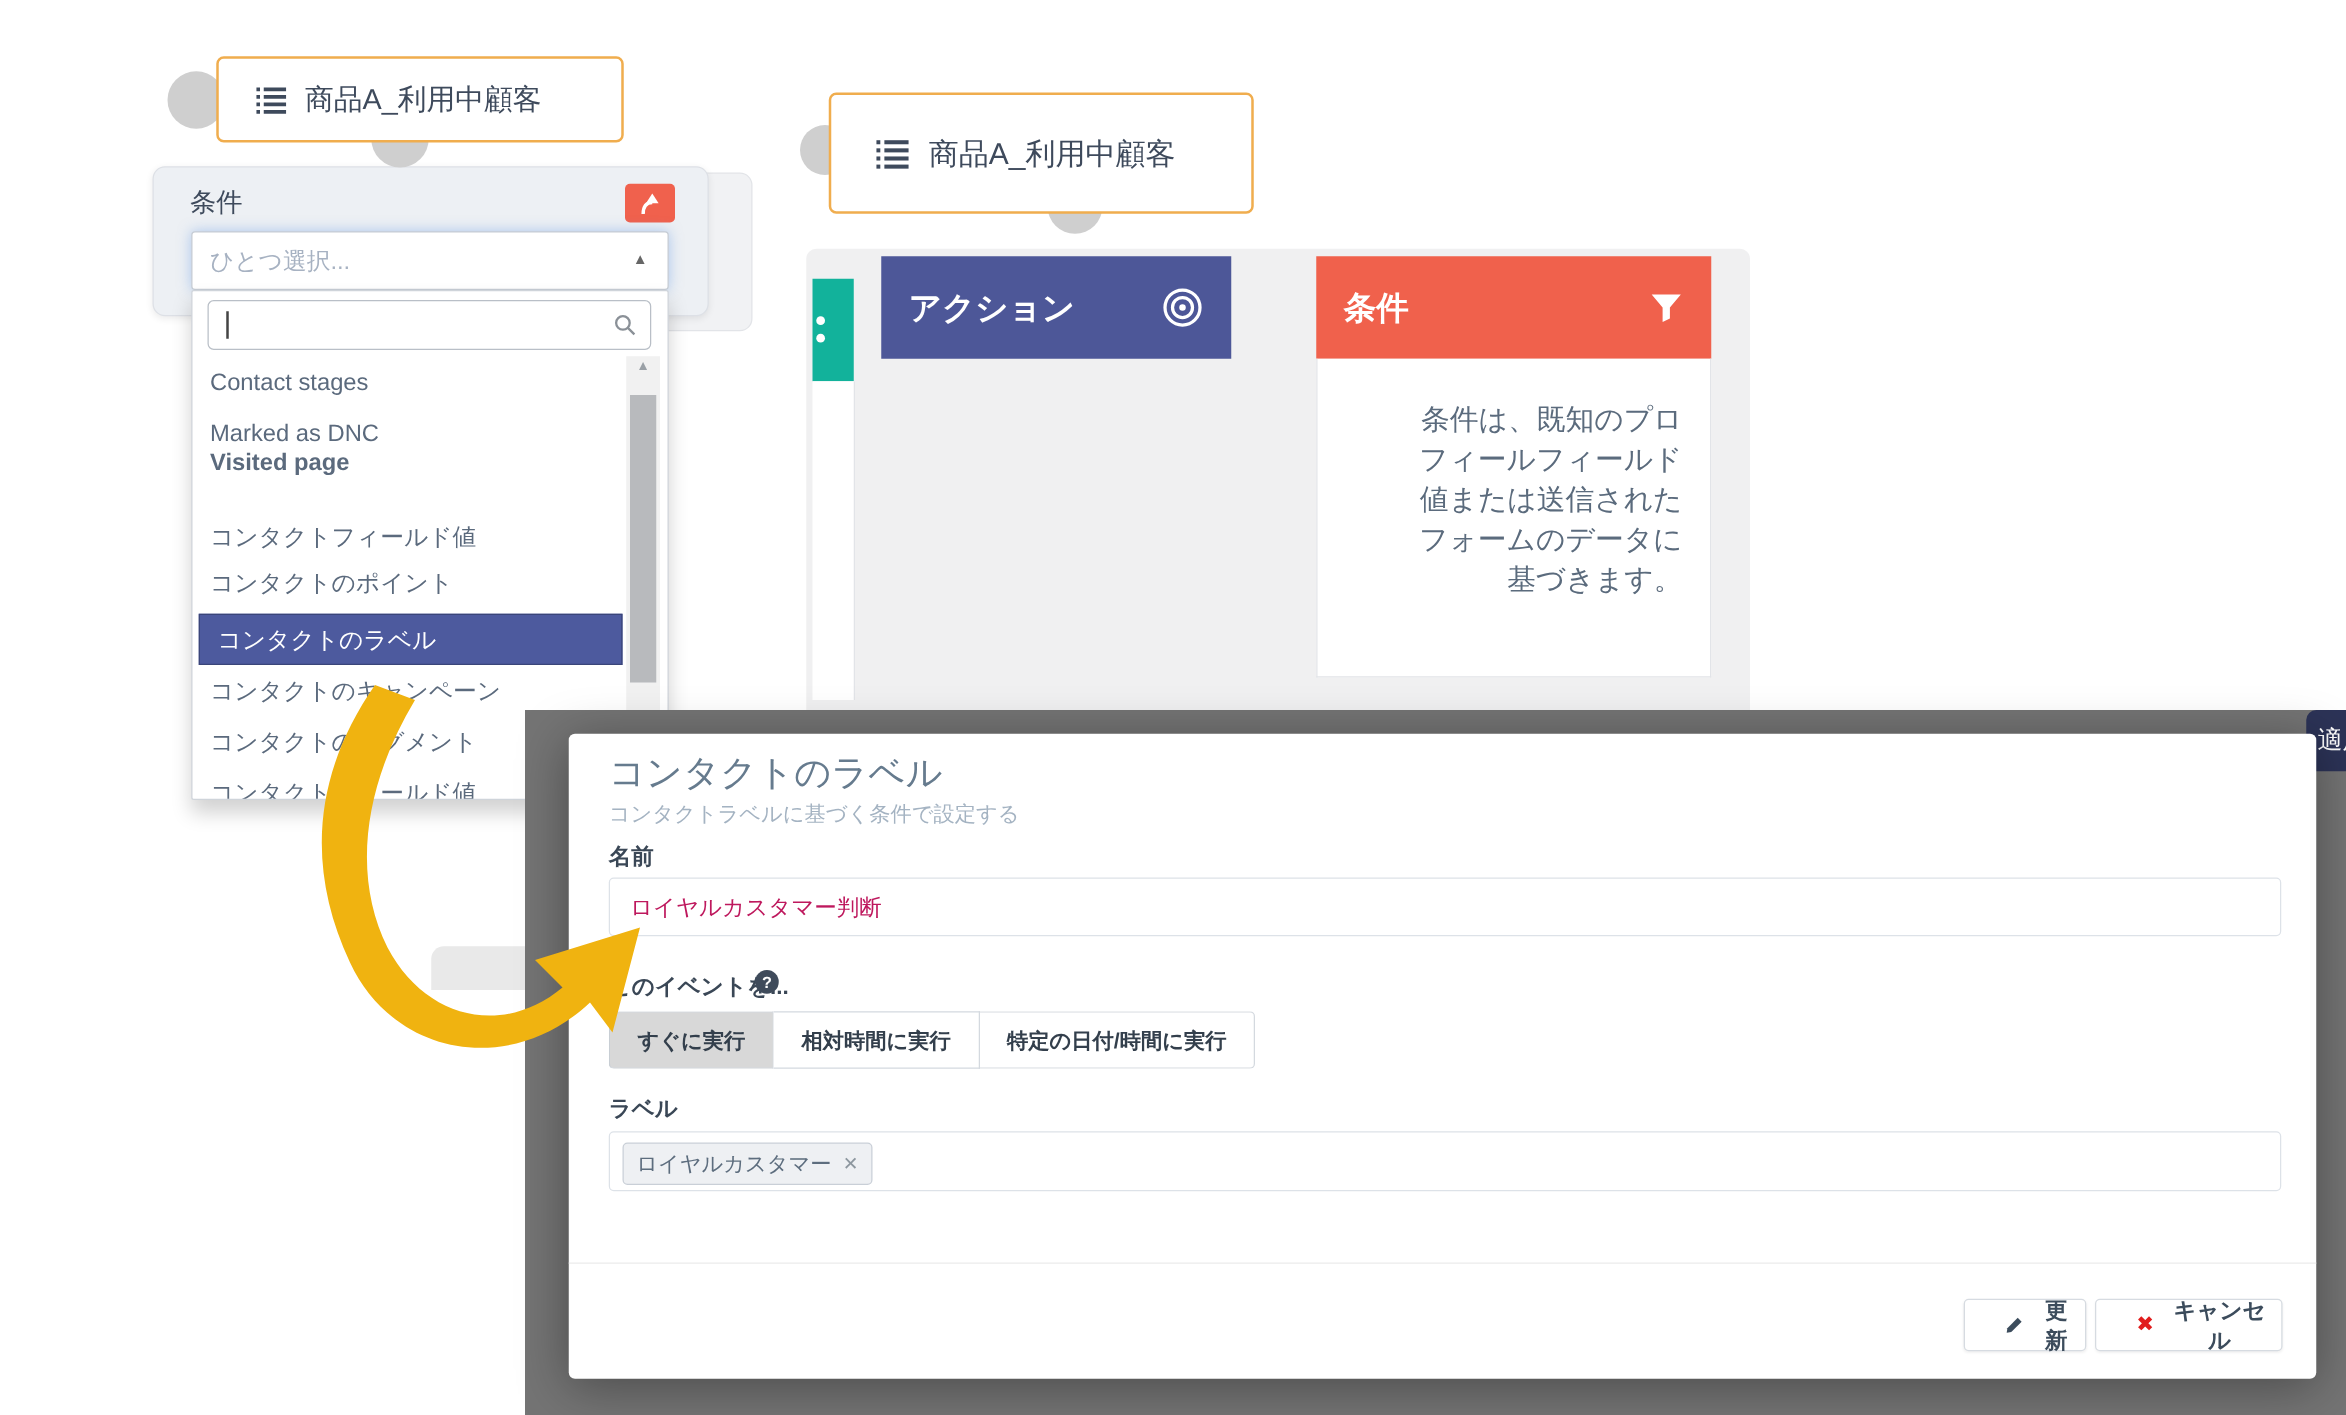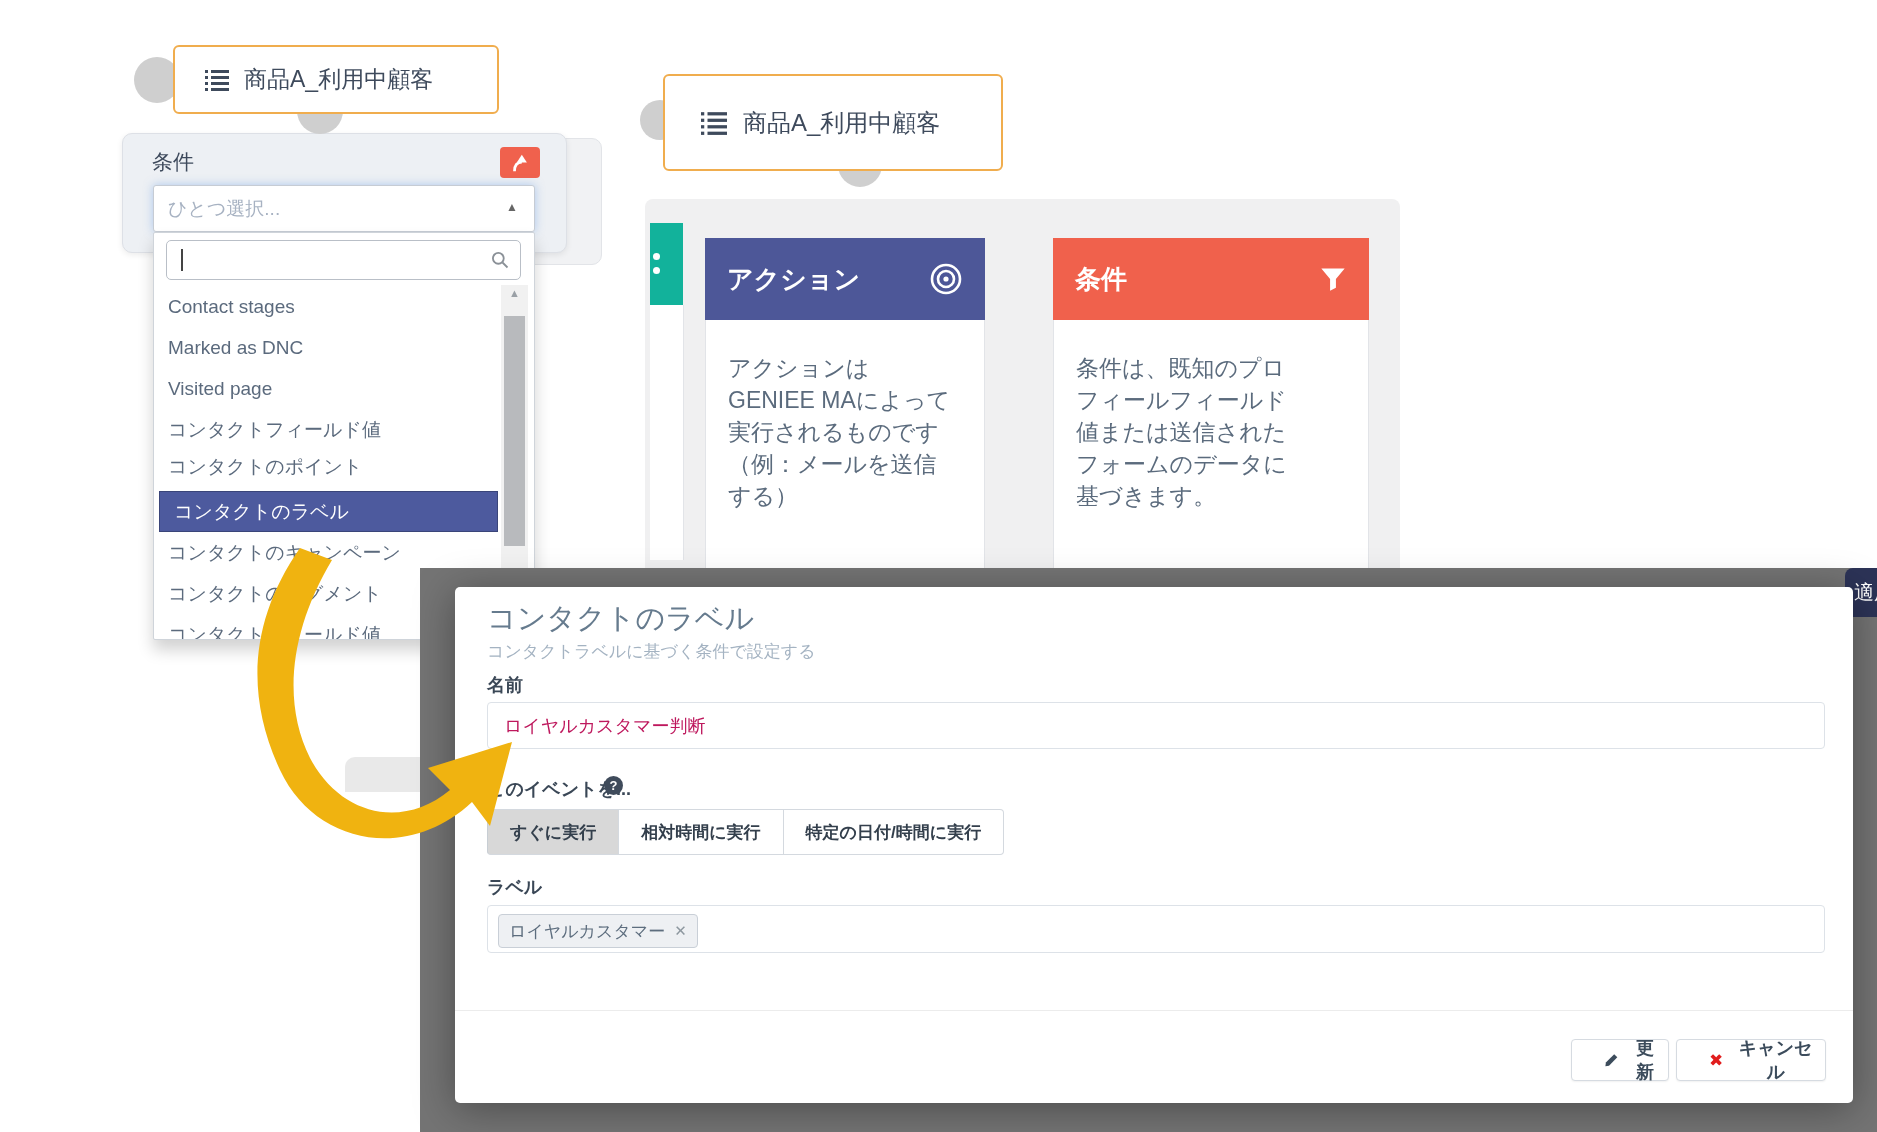--- a/index.html
+++ b/index.html
@@ -41,21 +41,21 @@
   .dd-item{position:absolute;left:0;height:41px;width:352px;display:flex;align-items:center;
            padding-left:14px;font-size:19px;color:#5b6a7d;cursor:pointer;box-sizing:border-box;}
   .dd-item.sel{left:5px;width:339px;background:#4d5a9e;border:1px solid #3a4579;color:#fff;}
   #scroll-track{position:absolute;left:347px;top:52px;width:27px;height:354px;background:#f1f1f1;}
   #scroll-up{position:absolute;left:0;top:2px;width:27px;text-align:center;font-size:11px;color:#9aa0a6;cursor:pointer;}
   #scroll-thumb{position:absolute;left:3px;top:31px;width:21px;height:230px;background:#b8babd;cursor:pointer;}
 
   
   #cards-panel{left:645px;top:199px;width:755px;height:369px;background:#f0f0f1;border-radius:8px 8px 0 0;
                overflow:hidden;z-index:4;}
-  .card{position:absolute;top:39px;}
+  .card{position:absolute;top:6px;text-align:right;}
   .card .chead{height:82px;display:flex;align-items:center;color:#fff;font-size:26px;font-weight:bold;
                padding:0 22px;justify-content:space-between;box-sizing:border-box;}
   .card .cbody{background:#fff;border:1px solid #e2e4e8;border-top:none;height:255px;box-sizing:border-box;
                padding:32px 22px 0 22px;font-size:23px;line-height:32px;color:#5b6b7d;white-space:pre-line;}
   #card-teal-head{position:absolute;left:5px;top:24px;width:33px;height:82px;background:#12b29b;}
   #card-teal-body{position:absolute;left:5px;top:106px;width:33px;height:255px;background:#fff;border-right:1px solid #e2e4e8;}
 
   
   #overlay{left:420px;top:568px;width:1457px;height:564px;background:#747474;z-index:20;}
   #side-tab{left:1845px;top:568px;width:32px;height:49px;background:#2c3357;border-radius:8px 0 0 8px;
@@ -159,21 +159,21 @@
   <div class="abs" id="dropdown">
     <div id="search-box">
       <div id="search-caret"></div>
       <svg width="20" height="20" viewBox="0 0 24 24">
         <circle cx="10" cy="10" r="6.5" stroke="#8a9097" stroke-width="2.2" fill="none"></circle>
         <line x1="15" y1="15" x2="21" y2="21" stroke="#8a9097" stroke-width="2.2"></line>
       </svg>
     </div>
     <div class="dd-item" style="top:53px;">Contact stages</div>
     <div class="dd-item" style="top:94px;">Marked as DNC</div>
-    <div class="dd-item" style="top:135px;">Visited page</div>
+    <div class="dd-item" style="top:117px;font-weight:bold;">Visited page</div>
     <div class="dd-item" style="top:176px;">コンタクトフィールド値</div>
     <div class="dd-item" style="top:213px;">コンタクトのポイント</div>
     <div class="dd-item sel" style="top:258px;">コンタクトのラベル</div>
     <div class="dd-item" style="top:299px;">コンタクトのキャンペーン</div>
     <div class="dd-item" style="top:340px;">コンタクトのセグメント</div>
     <div class="dd-item" style="top:381px;">コンタクトフィールド値</div>
     <div id="scroll-track">
       <div id="scroll-up">▲</div>
       <div id="scroll-thumb"></div>
     </div>
@@ -188,25 +188,20 @@
 
     <div class="card" style="left:60px;width:280px;">
       <div class="chead" style="background:#4d5798;">
         <span>アクション</span>
         <svg width="34" height="34" viewBox="0 0 34 34">
           <circle cx="17" cy="17" r="14" stroke="#fff" stroke-width="2.6" fill="none"></circle>
           <circle cx="17" cy="17" r="8" stroke="#fff" stroke-width="2.6" fill="none"></circle>
           <circle cx="17" cy="17" r="2.6" fill="#fff"></circle>
         </svg>
       </div>
-      <div class="cbody">アクションは
-GENIEE MAによって
-実行されるものです
-（例：メールを送信
-する）</div>
     </div>
 
     <div class="card" style="left:408px;width:316px;">
       <div class="chead" style="background:#f0614c;">
         <span>条件</span>
         <svg width="28" height="28" viewBox="0 0 24 24">
           <path d="M2 3 L22 3 L14.5 12 L14.5 19.5 L9.5 22 L9.5 12 Z" fill="#fff"></path>
         </svg>
       </div>
       <div class="cbody">条件は、既知のプロ

